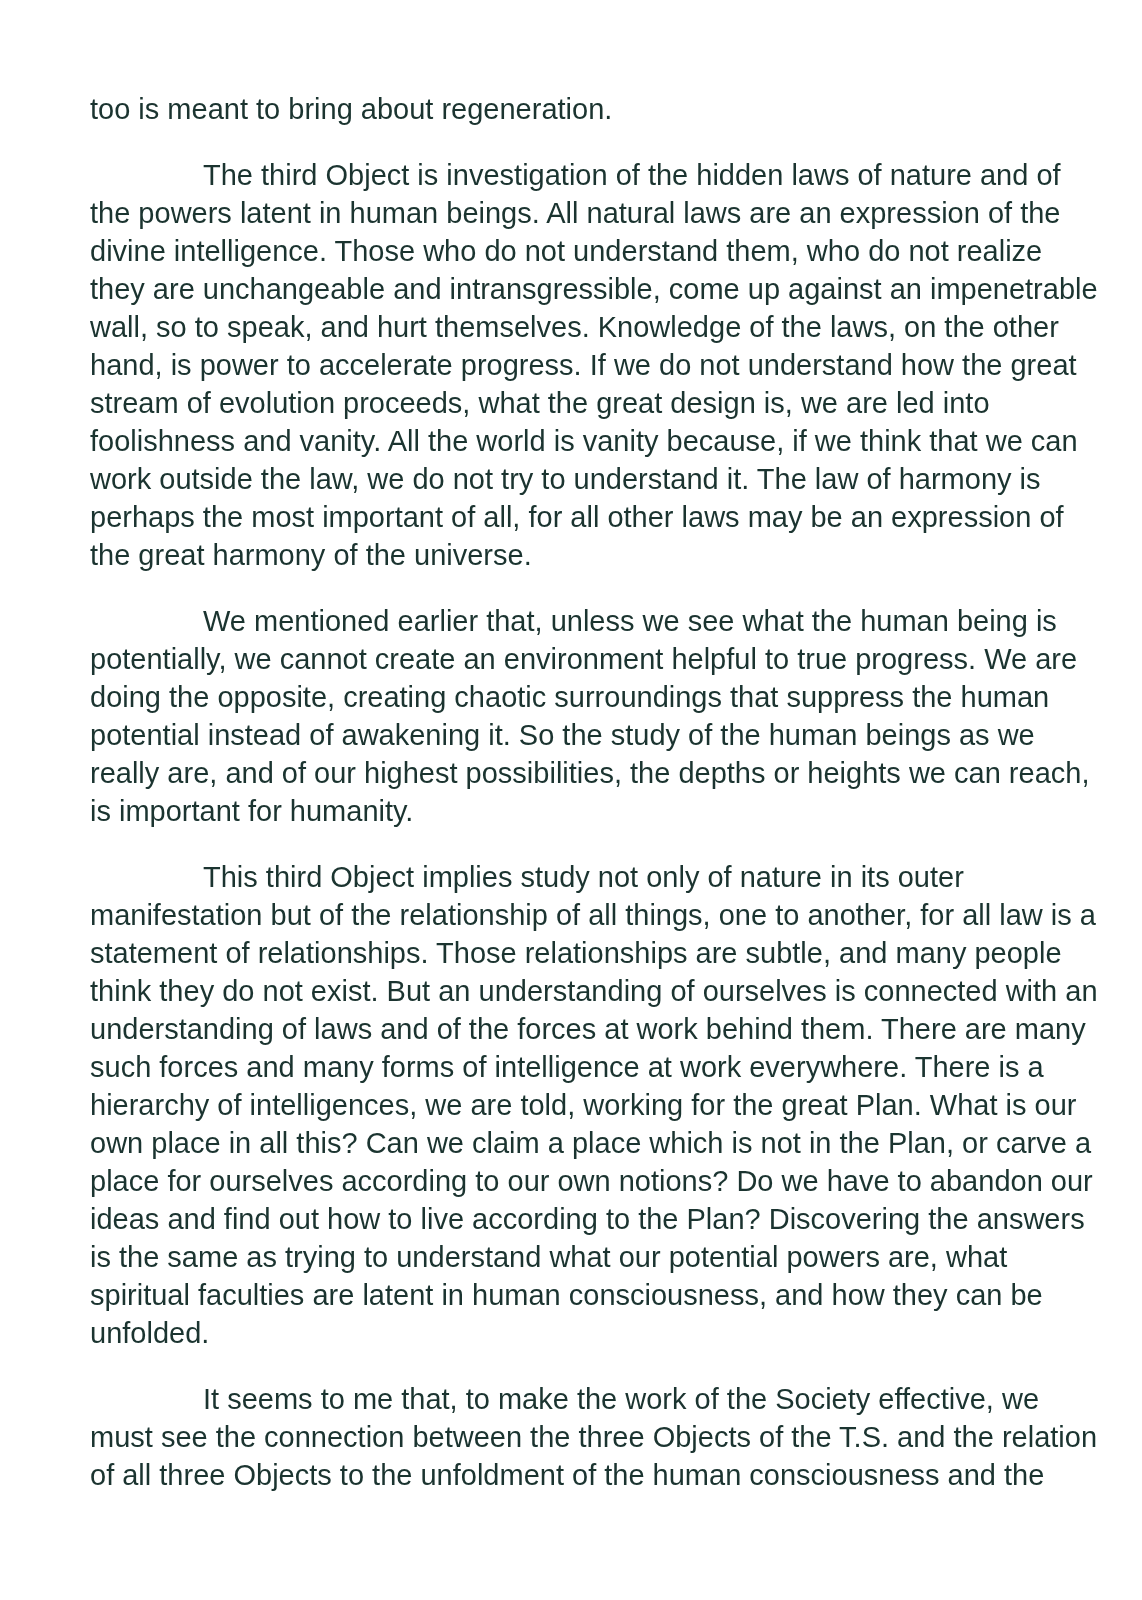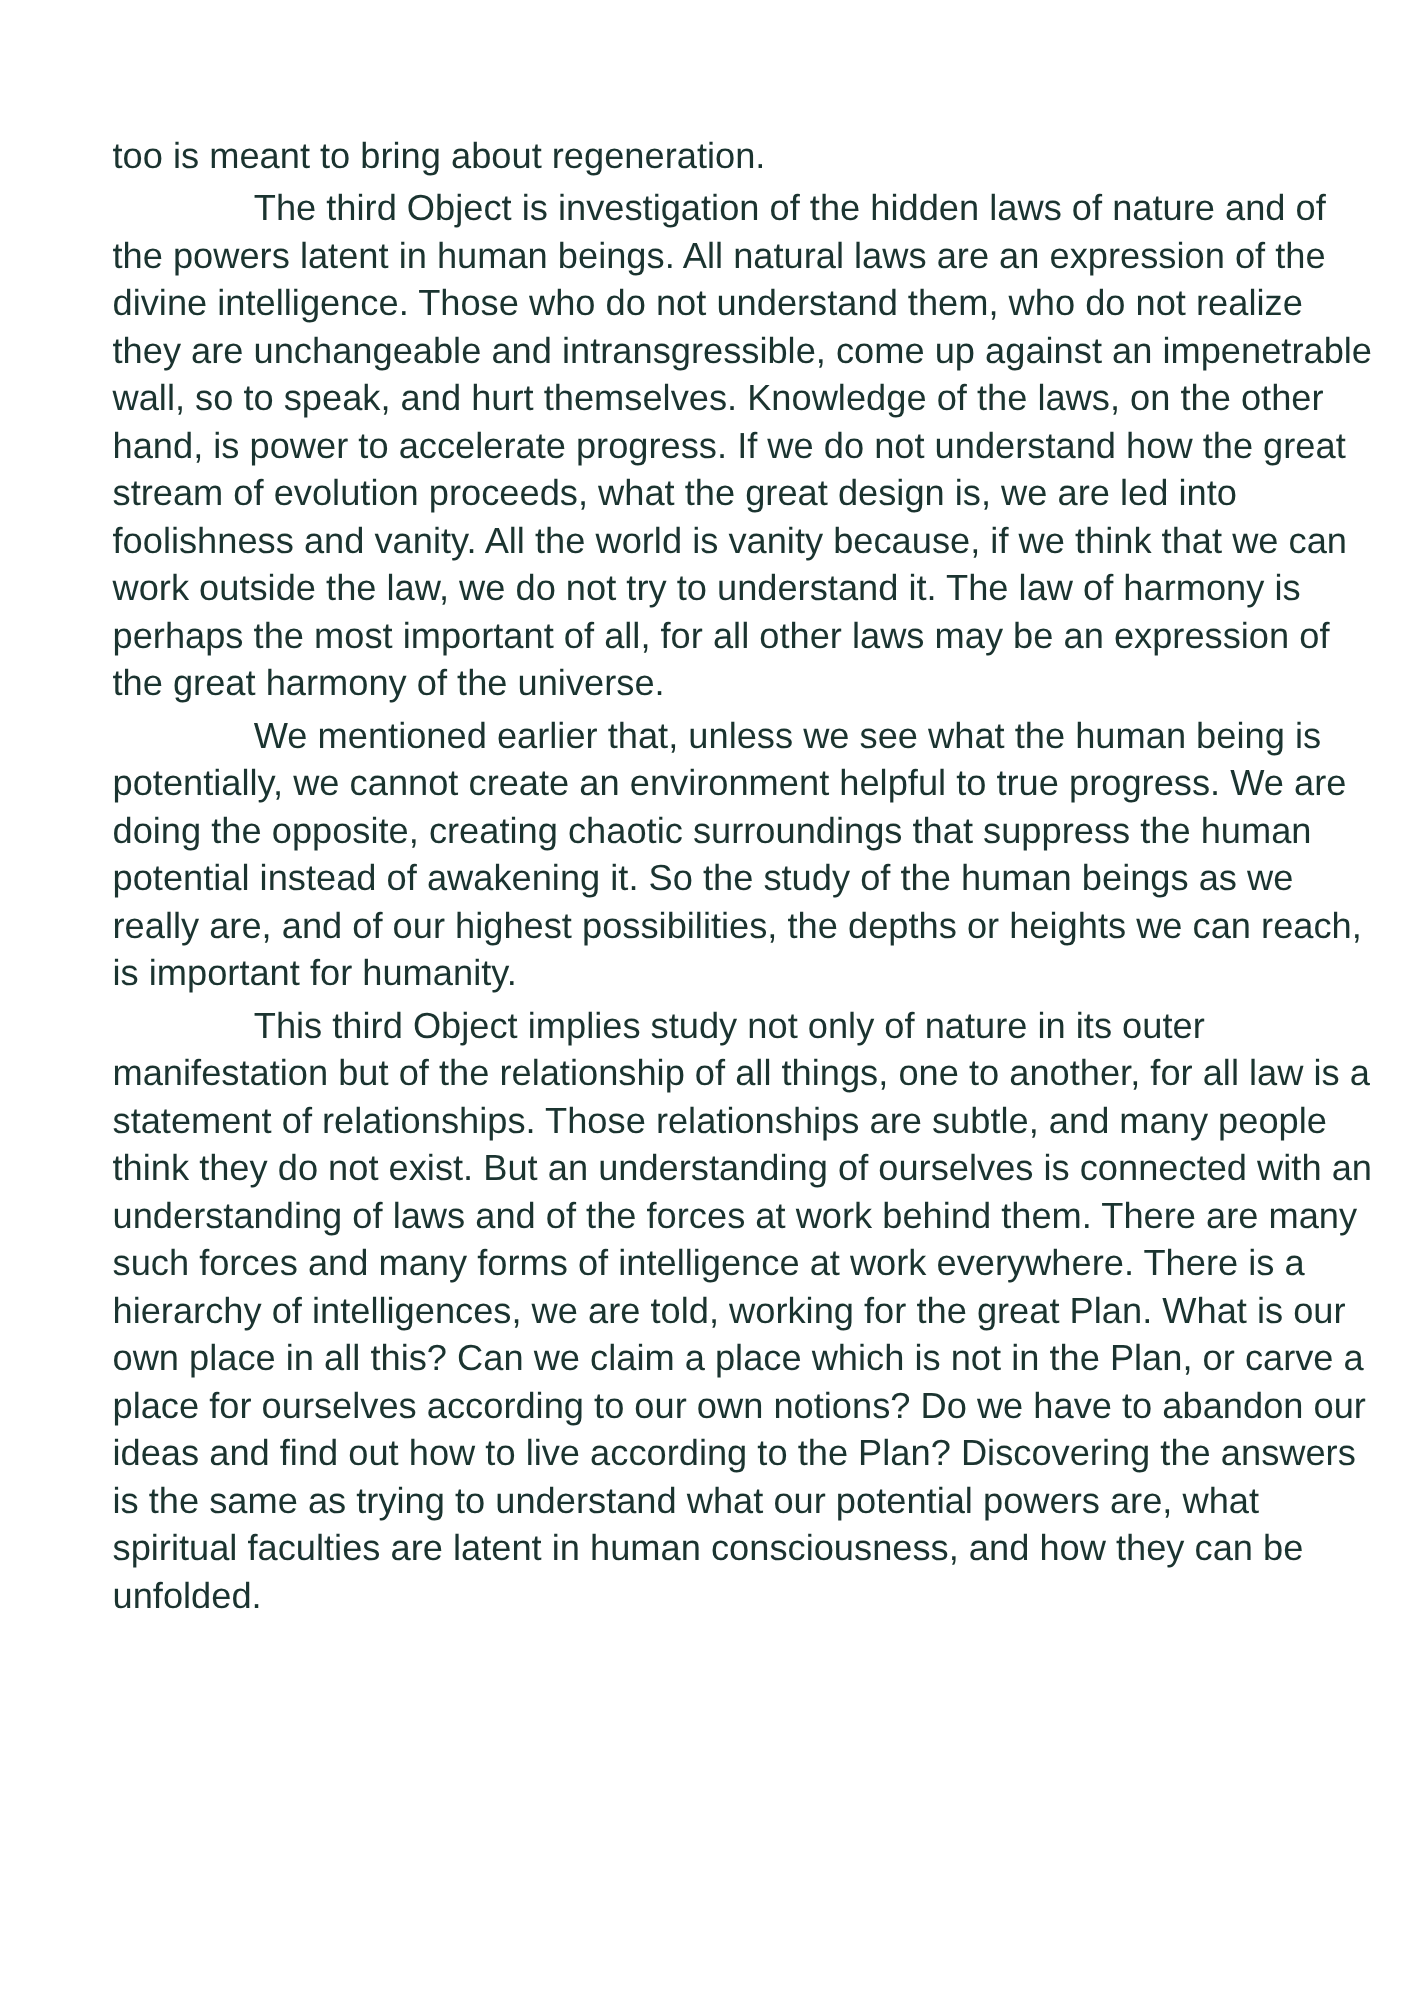--- a/index.html
+++ b/index.html
@@ -9,34 +9,34 @@
   body {
     width: 1142px;
     height: 1600px;
     background: var(--page-bg, #ffffff);
     overflow: hidden;
     position: relative;
   }
   .page-text {
     position: absolute;
     left: 90px;
-    top: 106px;
+    top: 90px;
     width: 1000px;
     font-family: "Liberation Sans", sans-serif;
     font-size: 29px;
     line-height: 38px;
     letter-spacing: 0px;
     color: var(--text-color, #1b3430);
   }
   .para {
     margin: 0;
     white-space: pre; 
   }
   .para + .para {
-    margin-top: 4px;
+    margin-top: 28px;
   }
   .para.indent {
     text-indent: 113px;
   }
 </style>
 </head>
 <body>
 
 <div class="page-text">
   <p class="para">too is meant to bring about regeneration.</p>
@@ -63,13 +63,16 @@
 think they do not exist. But an understanding of ourselves is connected with an
 understanding of laws and of the forces at work behind them. There are many
 such forces and many forms of intelligence at work everywhere. There is a
 hierarchy of intelligences, we are told, working for the great Plan. What is our
 own place in all this? Can we claim a place which is not in the Plan, or carve a
 place for ourselves according to our own notions? Do we have to abandon our
 ideas and find out how to live according to the Plan? Discovering the answers
 is the same as trying to understand what our potential powers are, what
 spiritual faculties are latent in human consciousness, and how they can be
 unfolded.</p>
+  <p class="para indent">It seems to me that, to make the work of the Society effective, we
+must see the connection between the three Objects of the T.S. and the relation
+of all three Objects to the unfoldment of the human consciousness and the</p>
 </div>
 
 </body></html>

